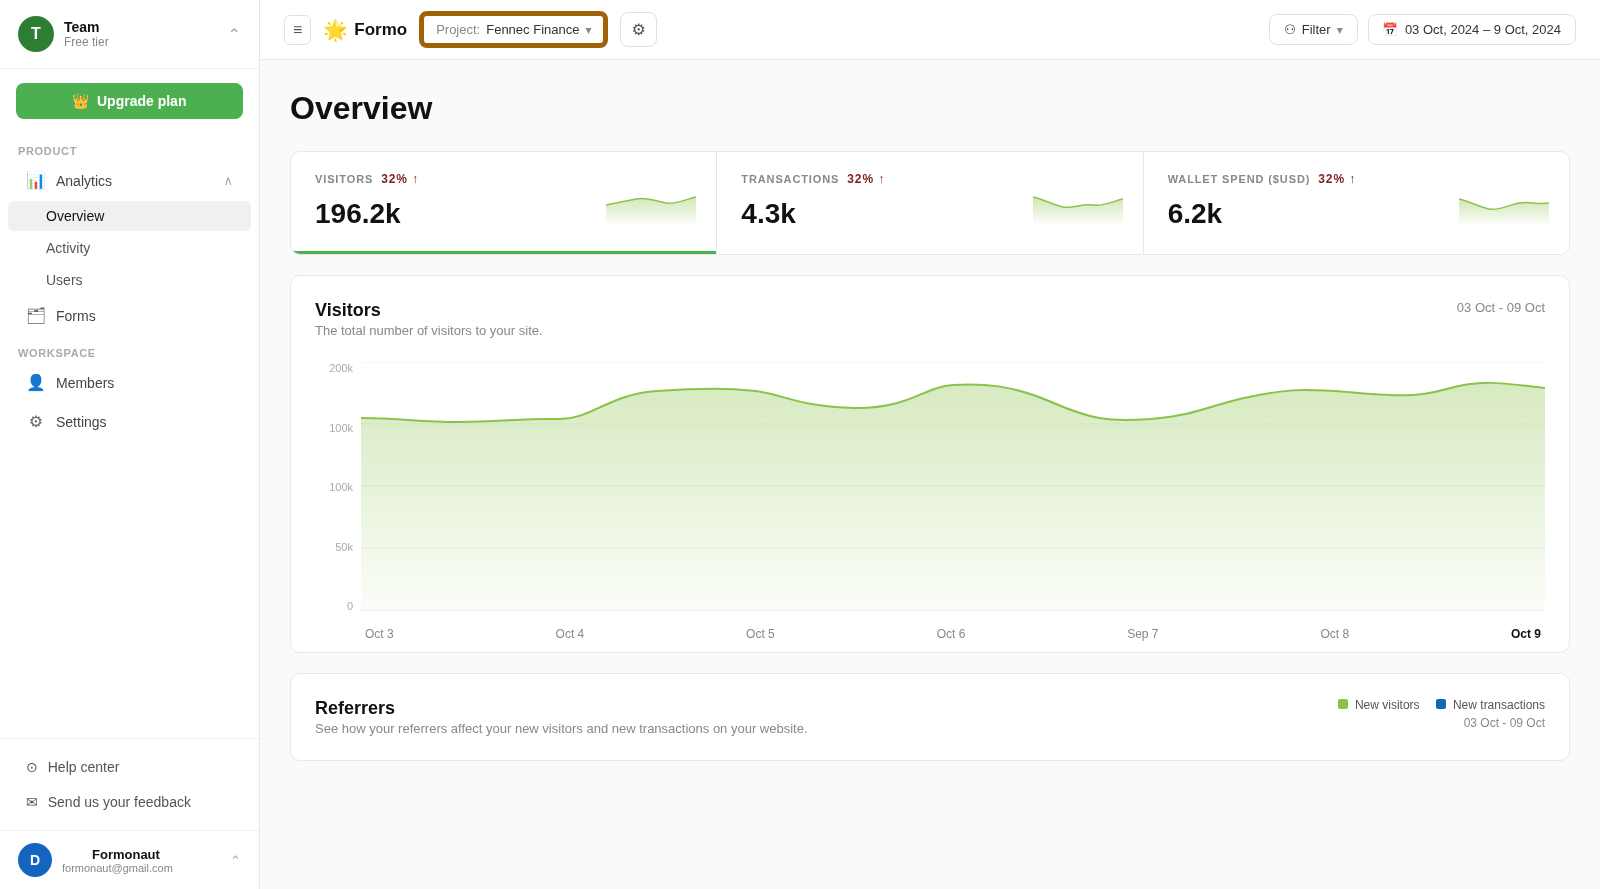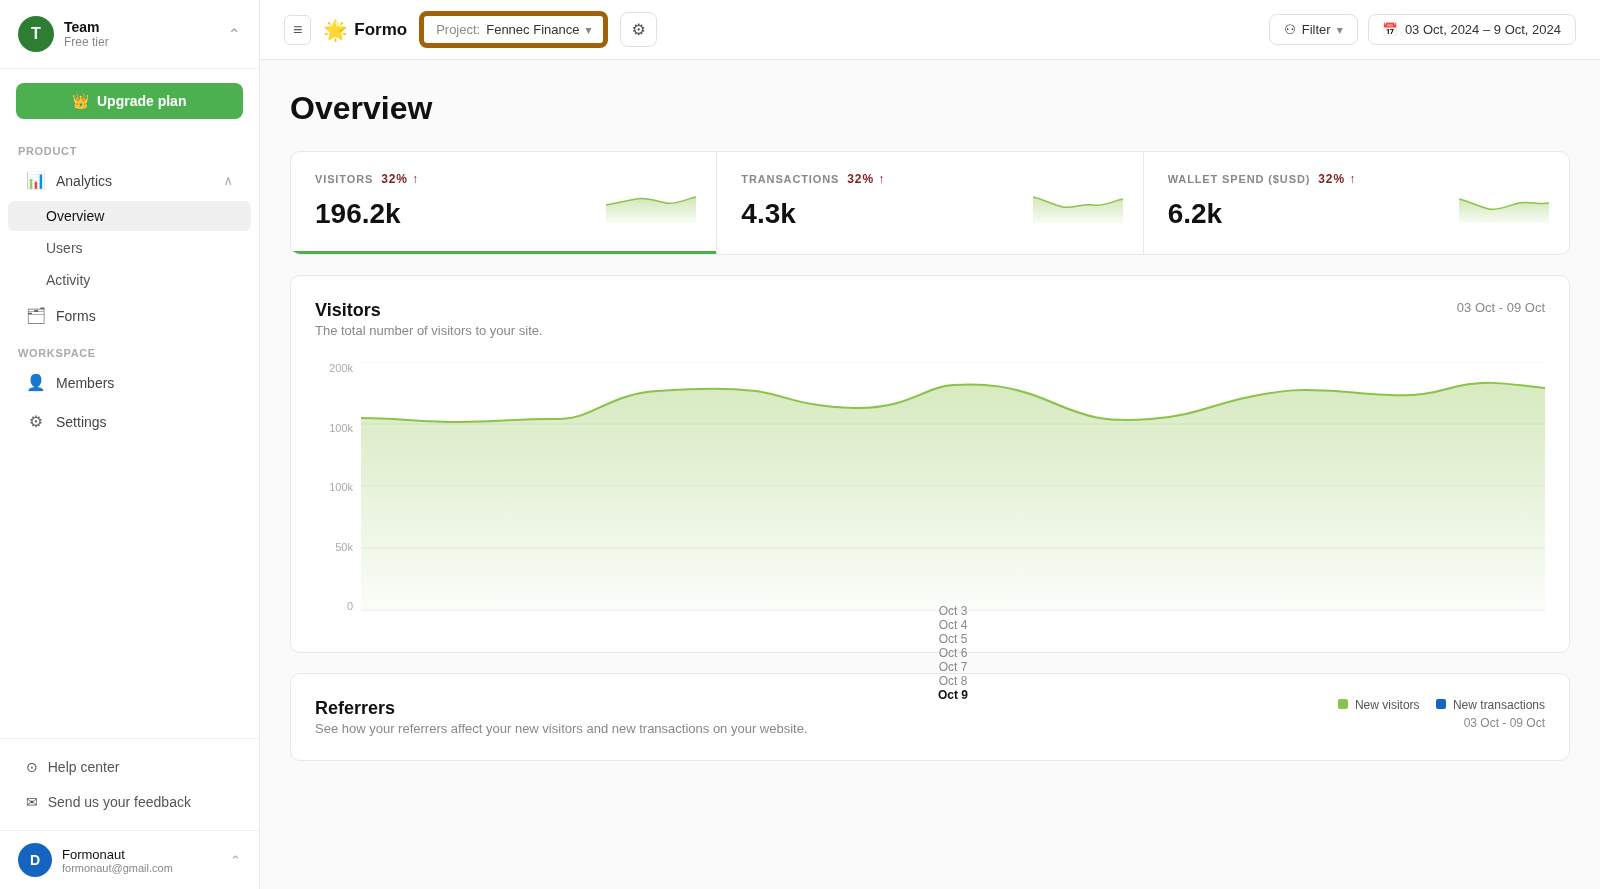--- a/index.html
+++ b/index.html
@@ -119,21 +119,21 @@
     .user-avatar {
       width: 34px; height: 34px;
       background: #1565c0;
       border-radius: 50%;
       color: #fff;
       font-weight: 700;
       font-size: 14px;
       display: flex; align-items: center; justify-content: center;
     }
     .user-info { flex: 1; padding-left: 10px; }
-    .user-name { font-size: 13px; font-weight: 400; color: #111; }
+    .user-name { font-size: 13px; font-weight: 700; color: #111; margin-left: 30px; }
     .user-email { font-size: 11px; color: #888; }
 
     
     .main {
       flex: 1;
       display: flex;
       flex-direction: column;
       overflow: hidden;
       background: #fff;
     }
@@ -338,29 +338,28 @@
       position: absolute;
       left: 46px;
       right: 0;
       top: 0;
       bottom: 40px;
     }
     .chart-x-labels {
       position: absolute;
       left: 46px;
       right: 0;
-      bottom: 12px;
+      bottom: 0;
       height: 36px;
       display: flex;
       justify-content: space-between;
       align-items: center;
       font-size: 12px;
       color: #888;
       padding: 0 4px;
-      flex-direction: column;
     }
     .chart-x-labels span:last-child { font-weight: 700; color: #111; }
 
     
     .referrers-section {
       background: #fff;
       border: 1px solid #e8e8e8;
       border-radius: 10px;
       padding: 24px;
     }
@@ -409,24 +408,24 @@
   <div class="sidebar-item">
     <span class="icon">📊</span>
     <span>Analytics</span>
     <span style="margin-left:auto;color:#aaa;font-size:13px;">∧</span>
   </div>
 
   <div class="sidebar-sub-item active">
     <span>Overview</span>
   </div>
   <div class="sidebar-sub-item">
+    <span>Activity</span>
+  </div>
+  <div class="sidebar-sub-item">
     <span>Users</span>
-  </div>
-  <div class="sidebar-sub-item">
-    <span>Activity</span>
   </div>
 
   <div class="sidebar-item">
     <span class="icon">🗂</span>
     <span>Forms</span>
   </div>
 
   <div class="sidebar-section-label">Workspace</div>
 
   <div class="sidebar-item">
@@ -613,21 +612,21 @@
               C944,18 960,20 1000,26
               L1000,250 L0,250 Z
             " fill="url(#visitorsGrad)"></path>
           </svg>
         </div>
         <div class="chart-x-labels">
           <span>Oct 3</span>
           <span>Oct 4</span>
           <span>Oct 5</span>
           <span>Oct 6</span>
-          <span>Oct 7</span>
+          <span>Sep 7</span>
           <span>Oct 8</span>
           <span>Oct 9</span>
         </div>
       </div>
     </div>
 
     <div class="referrers-section">
       <div class="referrers-header">
         <div>
           <div class="chart-title">Referrers</div>

